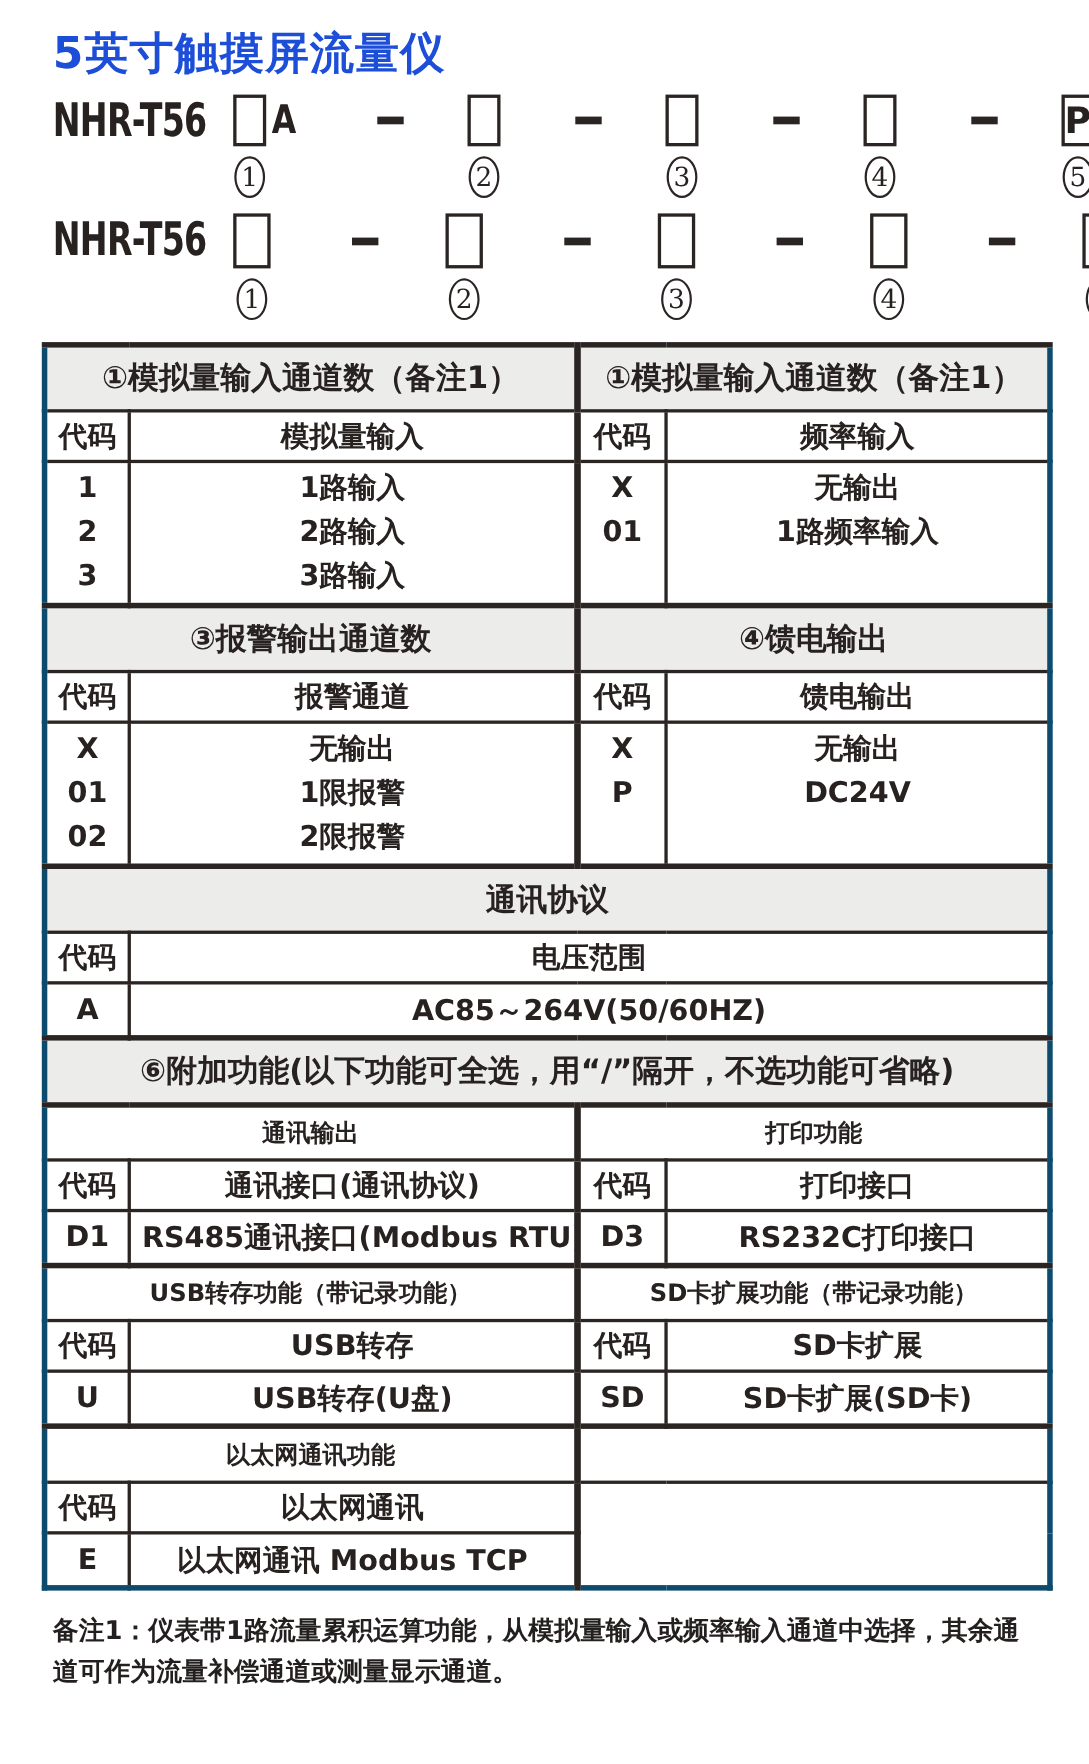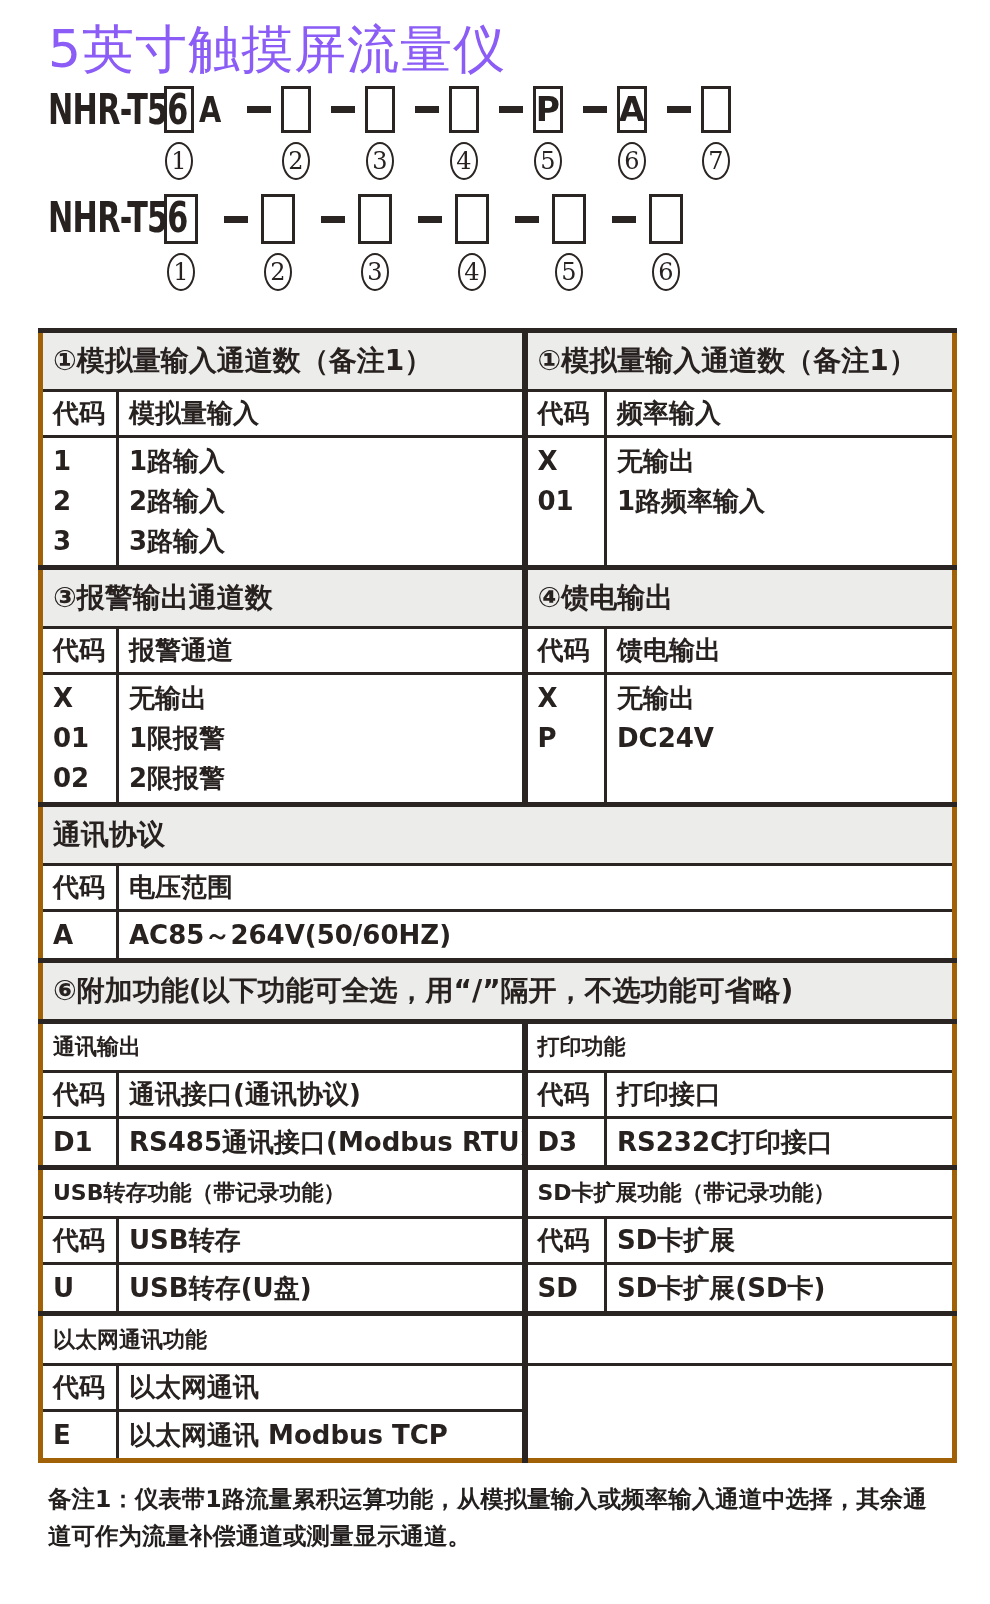--- a/index.html
+++ b/index.html
@@ -8,29 +8,30 @@
     background:#ffffff;
     color:#272120;
     font-family:"DejaVu Sans","Liberation Sans",sans-serif;
     overflow:hidden;
   }
   .page{padding:26px 0 0 38px;width:914px;}
 
   
   .prod-title{
     margin:0 0 10px 10px;
-    font-size:52px;font-weight:400;letter-spacing:1px;
-    line-height:46px;color:#8b5cf6;
+    font-size:40px;font-weight:700;letter-spacing:1px;
+    line-height:46px;color:#1d4ed8;
   }
   .title2{margin-top:26px;}
 
   
   .model-line{
     display:flex;align-items:flex-start;
     margin:14px 0 4px 10px;
+    gap:48px;
   }
   .model-prefix{
     font-size:42px;font-weight:600;line-height:48px;
     letter-spacing:-1px;
     transform:scaleX(0.72);transform-origin:left center;
     white-space:nowrap;
     width:116px;flex:0 0 116px;
   }
   .seg{display:flex;flex-direction:column;}
   .seg-top{display:flex;align-items:center;}
@@ -59,23 +60,23 @@
     box-sizing:border-box;
     width:28px;height:38px;border:2px solid #2a2422;border-radius:50%;
     display:flex;align-items:center;justify-content:center;
     font-family:"DejaVu Serif","Liberation Serif",serif;
     font-size:24px;font-weight:400;
   }
 
   
   table.spec{
     border-collapse:collapse;table-layout:fixed;
-    width:914px;margin-top:37px;
-    border:5px solid #a16207;
-    font-size:26px;font-weight:700;
+    width:914px;margin-top:20px;
+    border:5px solid #0c4a6e;
+    font-size:26px;font-weight:700;text-align:center;
   }
   .spec td{
     border:3px solid #2a2422;
     padding:0 10px;
     overflow:hidden;white-space:nowrap;
   }
   .spec td.mid{border-left-width:6px;}
   .spec tr.secrow td{border-top-width:5px;}
   .spec tr.gray td{background:#ececea;font-size:28px;height:56px;}
   .spec tr.colhead td{height:43px;font-size:26px;}

